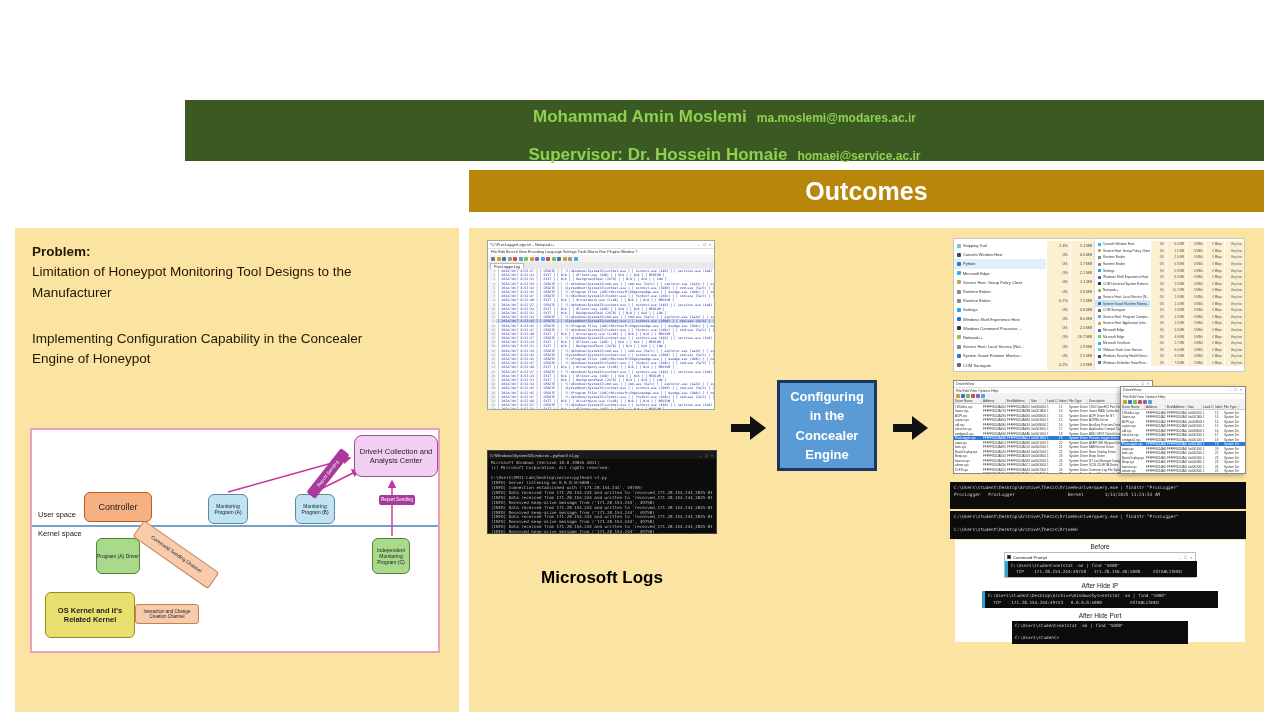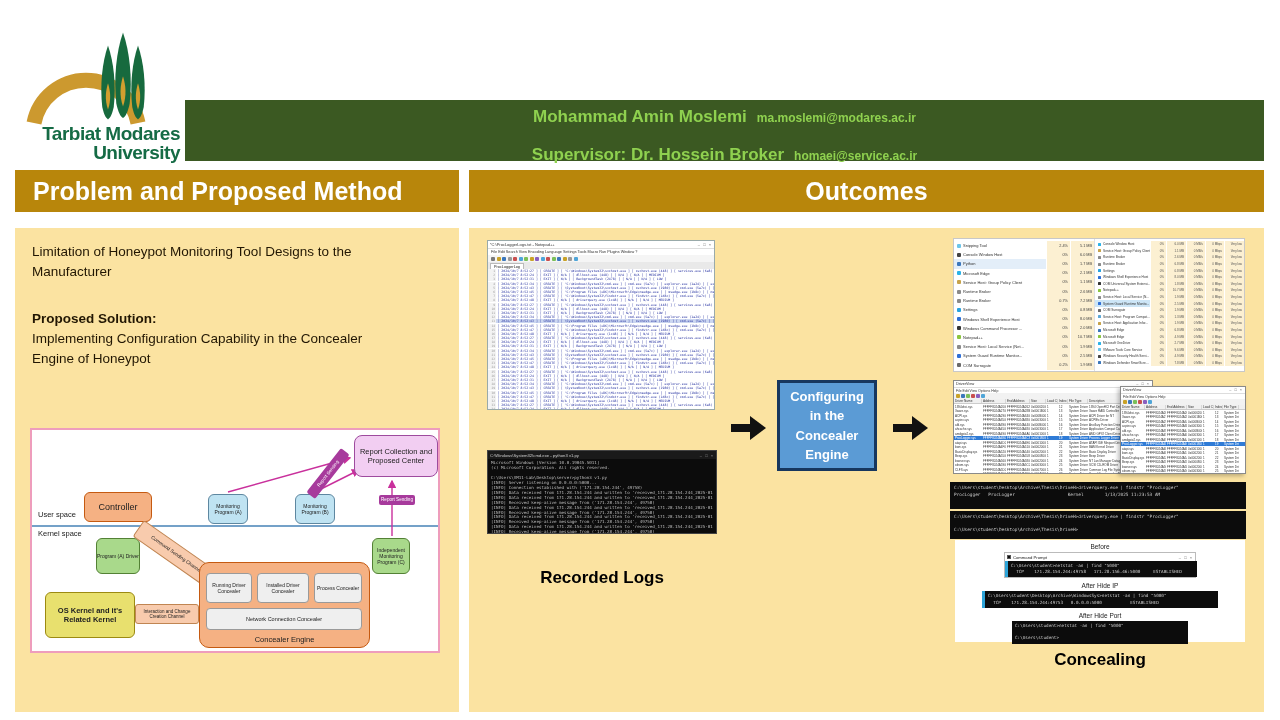--- a/index.html
+++ b/index.html
@@ -153,101 +153,70 @@
   .cmd-mini-title .btns { margin-left:auto; color:#666; font-size:4px; letter-spacing:1px; }
   .net-con { margin:0 auto; background:#0C0C0C; padding:2px 3px; border-left:3px solid #2DA4D8; }
   .net-con-1 { width:192px; } .net-con-2 { width:236px; margin-top:2px; } .net-con-3 { width:176px; margin-top:2px; border-left:none; }
   .net-line { font-family:"DejaVu Sans Mono", monospace; font-size:4.3px; line-height:1.45; color:#CCC; white-space:pre; overflow:hidden; }
 </style>
 </head>
 <body>
 
 <div class="poster">
 
-  <div class="logo-block">
-    <svg width="165" height="158" viewBox="0 0 165 120">
-      <path d="M14 98 A53 53 0 0 1 118 98" fill="none" stroke="#CC992F" stroke-width="15"></path>
-      <g>
-        <g transform="translate(88,78) scale(0.82)">
-          <path d="M0,-70 C7,-50 10,-22 7,5 C5,14 3,18 0,20 C-3,18 -5,14 -7,5 C-10,-22 -7,-50 0,-70 Z" fill="#176A3E"></path>
-          <path d="M0,-24 C3,-14 4,-4 0,8 C-4,-4 -3,-14 0,-24 Z" fill="#D29F2F"></path>
-        </g>
-        <g transform="translate(118,78) scale(0.82)">
-          <path d="M0,-70 C7,-50 10,-22 7,5 C5,14 3,18 0,20 C-3,18 -5,14 -7,5 C-10,-22 -7,-50 0,-70 Z" fill="#176A3E"></path>
-          <path d="M0,-24 C3,-14 4,-4 0,8 C-4,-4 -3,-14 0,-24 Z" fill="#D29F2F"></path>
-        </g>
-        <g transform="translate(103,74) scale(0.95)">
-          <path d="M0,-70 C7,-50 10,-22 7,5 C5,14 3,18 0,20 C-3,18 -5,14 -7,5 C-10,-22 -7,-50 0,-70 Z" fill="#176A3E"></path>
-          <path d="M0,-24 C3,-14 4,-4 0,8 C-4,-4 -3,-14 0,-24 Z" fill="#D29F2F"></path>
-        </g>
-      </g>
-    </svg>
-    <div class="logo-text">
-      <div class="l1">Tarbiat Modares</div>
-      <div class="l2">University</div>
-    </div>
-  </div>
 
 
   <div class="band-authors">
     <div class="author-line">
       <span class="author-name">Mohammad Amin Moslemi</span>
       <span class="author-email">ma.moslemi@modares.ac.ir</span>
     </div>
     <div class="author-line">
-      <span class="author-name">Supervisor: Dr. Hossein Broker</span>
+      <span class="author-name">Supervisor: Dr. Hossein Homaie</span>
       <span class="author-email">homaei@service.ac.ir</span>
     </div>
   </div>
 
-  <div class="hdr-left">Problem and Proposed Method</div>
   <div class="hdr-right">Outcomes</div>
 
   <div class="panel-left"></div>
   <div class="panel-right"></div>
 
   <div class="problem-text">
+    <div class="pt-head">Problem:</div>
     <div>Limitation of Honeypot Monitoring Tool Designs to the Manufacturer</div>
     <div class="pt-gap"></div>
-    <div class="pt-head">Proposed Solution:</div>
     <div>Implementing Configuration Capability in the Concealer Engine of Honeypot</div>
   </div>
 
   <div class="diagram">
     <svg class="dg-svg" width="406" height="221" viewBox="0 0 406 221">
       <defs>
         <marker id="mArr" markerWidth="6" markerHeight="6" refX="5" refY="3" orient="auto">
           <path d="M0,0 L6,3 L0,6 Z" fill="#C9309C"></path>
         </marker>
       </defs>
       <line x1="0" y1="96" x2="406" y2="96" stroke="#74A1C8" stroke-width="2"></line>
       <line x1="196" y1="62" x2="318" y2="28" stroke="#C9309C" stroke-width="1.4" marker-end="url(#mArr)"></line>
       <line x1="283" y1="62" x2="327" y2="40" stroke="#C9309C" stroke-width="1.4" marker-end="url(#mArr)"></line>
       <line x1="360" y1="106" x2="360" y2="51" stroke="#C9309C" stroke-width="1.4" marker-end="url(#mArr)"></line>
     </svg>
     <div class="dg-space-label dg-user">User space</div>
     <div class="dg-space-label dg-kernel">Kernel space</div>
     <div class="dg dg-controller">Controller</div>
-    <div class="dg dg-report">Report Collection and Proposed Center</div>
+    <div class="dg dg-report">DriveH Collection and Analysis Center</div>
     <div class="dg dg-mon dg-mona">Monitoring Program (A)</div>
     <div class="dg dg-mon dg-monb">Monitoring Program (B)</div>
     <div class="dg dg-green dg-monc">Independent Monitoring Program (C)</div>
     <div class="dg dg-green dg-proga">Program (A) Driver</div>
     <div class="dg dg-oskernel">OS Kernel and it's Related Kernel</div>
     <div class="dg dg-interact">Interaction and Change Creation Channel</div>
     <div class="dg dg-cmd">Command Sending Channel</div>
     <div class="dg dg-banner dg-banner1">Report Sending</div>
     <div class="dg dg-banner dg-banner2">Report Sending</div>
-    <div class="dg dg-engine">
-      <div class="dg-gray dg-run">Running Driver Concealer</div>
-      <div class="dg-gray dg-inst">Installed Driver Concealer</div>
-      <div class="dg-gray dg-proc">Process Concealer</div>
-      <div class="dg-gray dg-net">Network Connection Concealer</div>
-      <div class="dg-engine-label">Concealer Engine</div>
-    </div>
   </div>
 
   <div class="np-win">
     <div class="np-title">
       <span>*C:\ProcLoggerLogs.txt - Notepad++</span>
       <span class="btns">–&nbsp;□&nbsp;×</span>
     </div>
     <div class="np-menu">File  Edit  Search  View  Encoding  Language  Settings  Tools  Macro  Run  Plugins  Window  ?</div>
     <div class="np-toolbar">
         <i style="background: rgb(122, 122, 122);"></i>
@@ -427,21 +396,21 @@
         <div class="con-line">[INFO] Received keep-alive message from ('171.28.154.244', 49758)</div>
         <div class="con-line">[INFO] Data received from 171.28.154.244 and written to 'received_171.28.154.244_2025-01-13_07-46-38.txt'.</div>
         <div class="con-line">[INFO] Received keep-alive message from ('171.28.154.244', 49758)</div>
         <div class="con-line">[INFO] Data received from 171.28.154.244 and written to 'received_171.28.154.244_2025-01-13_07-46-44.txt'.</div>
         <div class="con-line">[INFO] Received keep-alive message from ('171.28.154.244', 49758)</div>
         <div class="con-line">[INFO] Data received from 171.28.154.244 and written to 'received_171.28.154.244_2025-01-13_07-46-50.txt'.</div>
         <div class="con-line">[INFO] Received keep-alive message from ('171.28.154.244', 49758)</div>
       </div>
   </div>
 
-  <div class="recorded-label">Recorded Logs</div>
+  <div class="recorded-label">Microsoft Logs</div>
 
   <div class="big-arrow arrow1">
       <div class="shaft"></div>
       <div class="head"></div>
     </div>
   <div class="config-box">Configuring in the Concealer Engine</div>
   <div class="big-arrow arrow2">
       <div class="shaft"></div>
       <div class="head"></div>
     </div>
@@ -1103,15 +1072,14 @@
         <div class="net-line">  TCP    171.28.154.244:49753   0.0.0.0:5000           ESTABLISHED</div>
       </div>
     <div class="net-label net-lbl-mid">After Hide Port</div>
     <div class="net-con net-con-3">
         <div class="net-line">C:\Users\student&gt;netstat -an | find "5000"</div>
         <div class="net-line"> </div>
         <div class="net-line">C:\Users\student&gt;</div>
       </div>
   </div>
 
-  <div class="concealing-label">Concealing</div>
 
 </div>
 
 </body></html>

